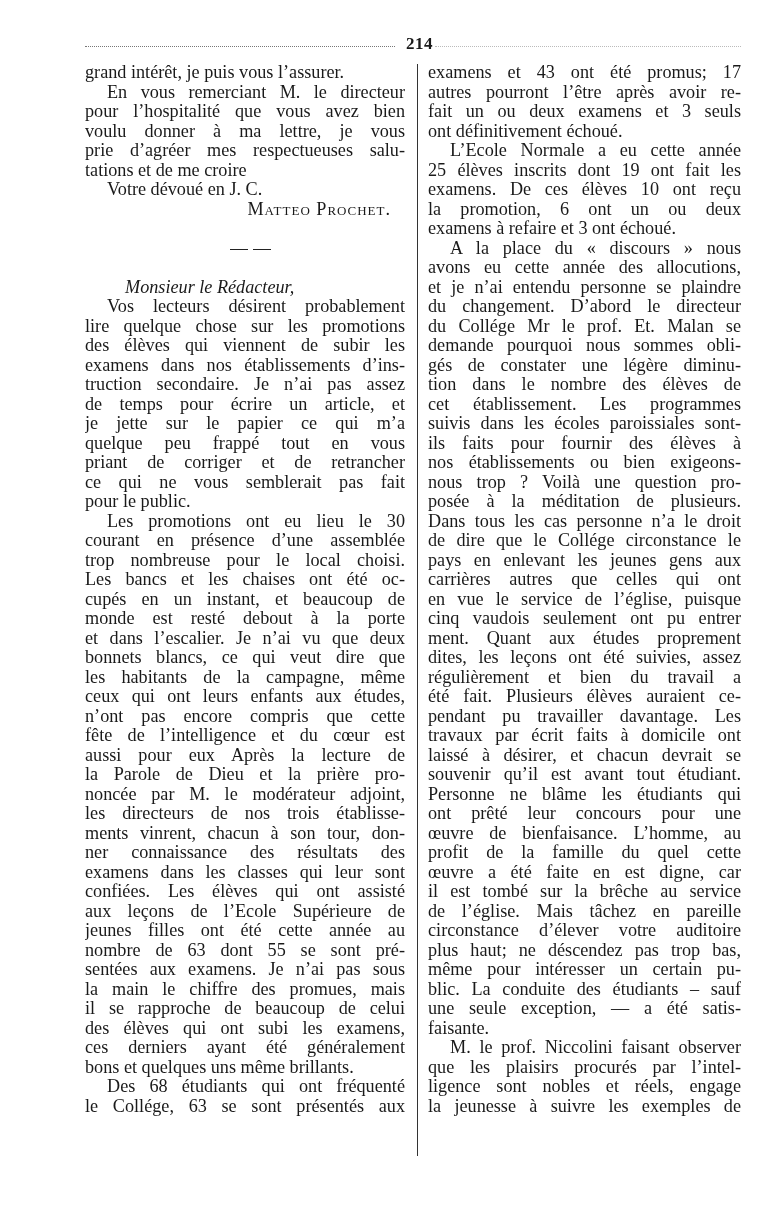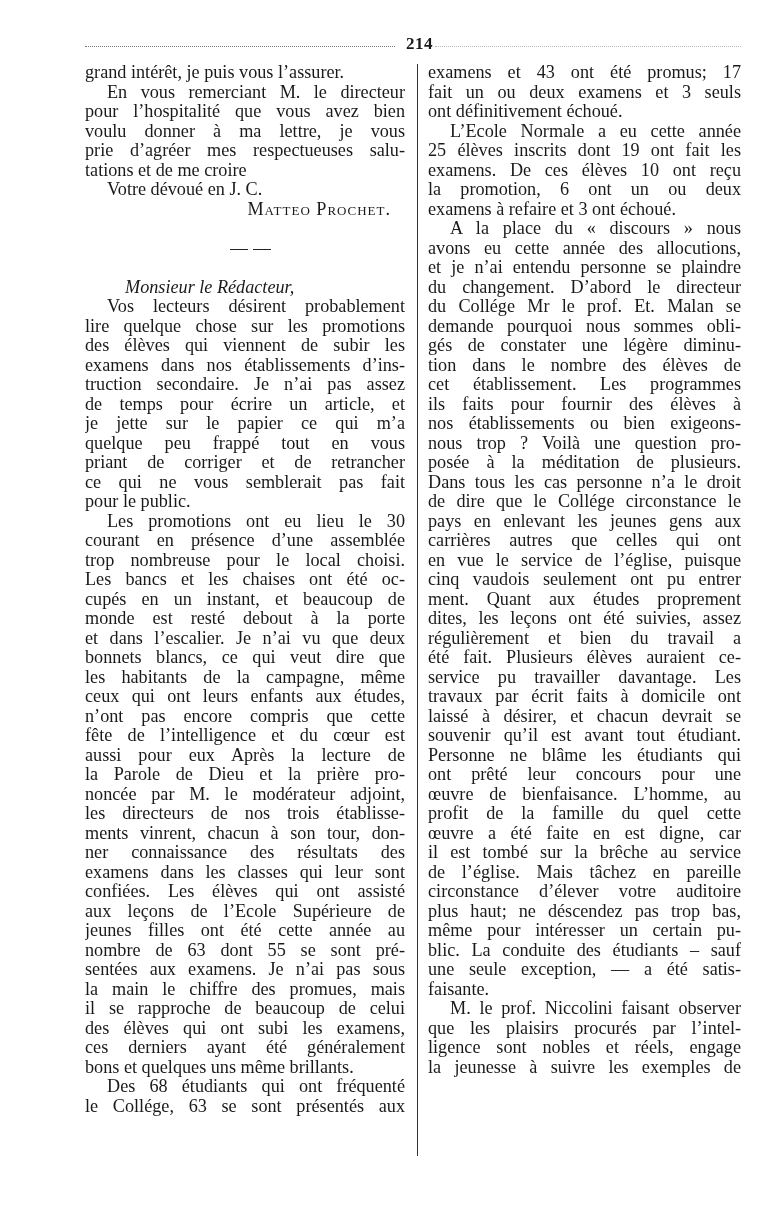--- a/index.html
+++ b/index.html
@@ -120,51 +120,53 @@
       <span class="line indent">Des 68 étudiants qui ont fréquenté</span>
       <span class="line ">le Collége, 63 se sont présentés aux</span>
     </div>
 </div>
 
 <div class="col-rule"></div>
 
 <div class="col col-right">
   <div id="right-lines">
       <span class="line ">examens et 43 ont été promus; 17</span>
+      <span class="line ">autres pourront l’être après avoir re-</span>
       <span class="line ">fait un ou deux examens et 3 seuls</span>
       <span class="line last">ont définitivement échoué.</span>
       <span class="line indent">L’Ecole Normale a eu cette année</span>
       <span class="line ">25 élèves inscrits dont 19 ont fait les</span>
       <span class="line ">examens. De ces élèves 10 ont reçu</span>
       <span class="line ">la promotion, 6 ont un ou deux</span>
       <span class="line last">examens à refaire et 3 ont échoué.</span>
       <span class="line indent">A la place du « discours » nous</span>
       <span class="line ">avons eu cette année des allocutions,</span>
       <span class="line ">et je n’ai entendu personne se plaindre</span>
       <span class="line ">du changement. D’abord le directeur</span>
       <span class="line ">du Collége Mr le prof. Et. Malan se</span>
       <span class="line ">demande pourquoi nous sommes obli-</span>
       <span class="line ">gés de constater une légère diminu-</span>
       <span class="line ">tion dans le nombre des élèves de</span>
       <span class="line ">cet établissement. Les programmes</span>
+      <span class="line ">suivis dans les écoles paroissiales sont-</span>
       <span class="line ">ils faits pour fournir des élèves à</span>
       <span class="line ">nos établissements ou bien exigeons-</span>
       <span class="line ">nous trop ? Voilà une question pro-</span>
       <span class="line ">posée à la méditation de plusieurs.</span>
       <span class="line ">Dans tous les cas personne n’a le droit</span>
       <span class="line ">de dire que le Collége circonstance le</span>
       <span class="line ">pays en enlevant les jeunes gens aux</span>
       <span class="line ">carrières autres que celles qui ont</span>
       <span class="line ">en vue le service de l’église, puisque</span>
       <span class="line ">cinq vaudois seulement ont pu entrer</span>
       <span class="line ">ment. Quant aux études proprement</span>
       <span class="line ">dites, les leçons ont été suivies, assez</span>
       <span class="line ">régulièrement et bien du travail a</span>
       <span class="line ">été fait. Plusieurs élèves auraient ce-</span>
-      <span class="line ">service pu travailler davantage. Les</span>
+      <span class="line ">pendant pu travailler davantage. Les</span>
       <span class="line ">travaux par écrit faits à domicile ont</span>
       <span class="line ">laissé à désirer, et chacun devrait se</span>
       <span class="line ">souvenir qu’il est avant tout étudiant.</span>
       <span class="line ">Personne ne blâme les étudiants qui</span>
       <span class="line ">ont prêté leur concours pour une</span>
       <span class="line ">œuvre de bienfaisance. L’homme, au</span>
       <span class="line ">profit de la famille du quel cette</span>
       <span class="line ">œuvre a été faite en est digne, car</span>
       <span class="line ">il est tombé sur la brêche au service</span>
       <span class="line ">de l’église. Mais tâchez en pareille</span>

